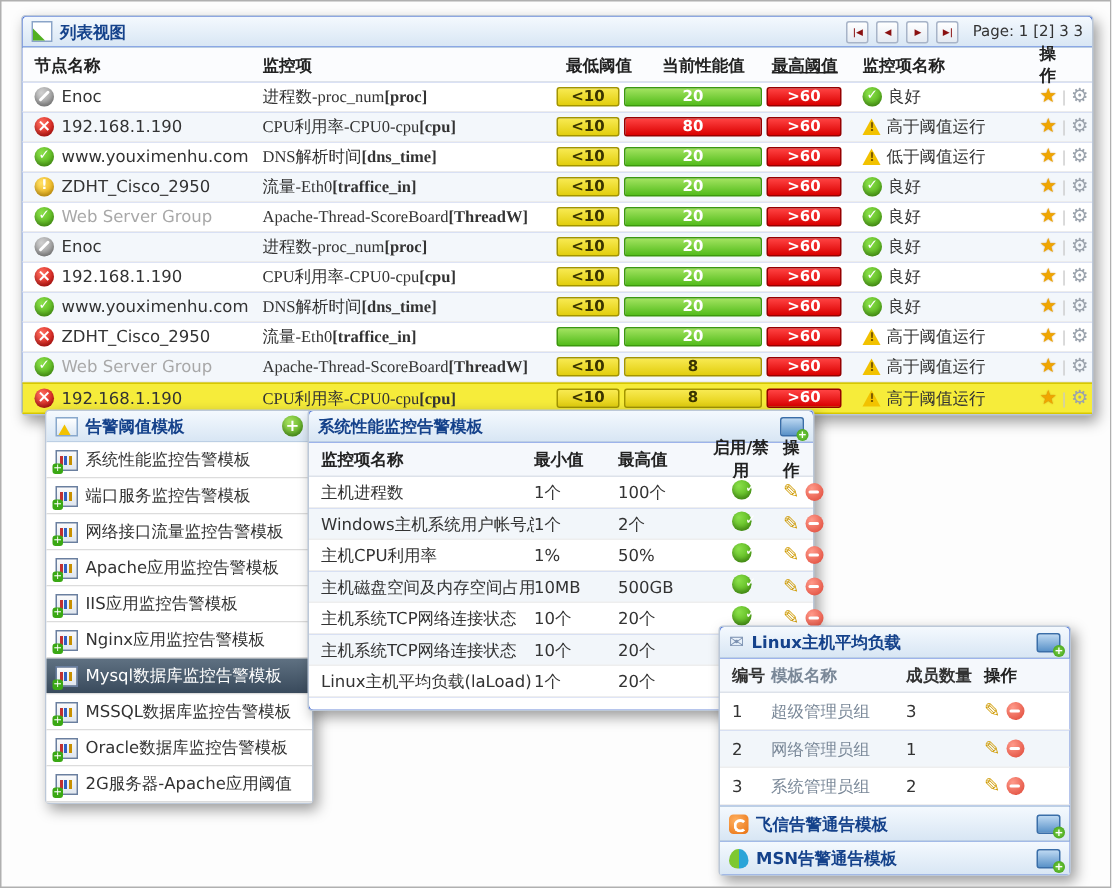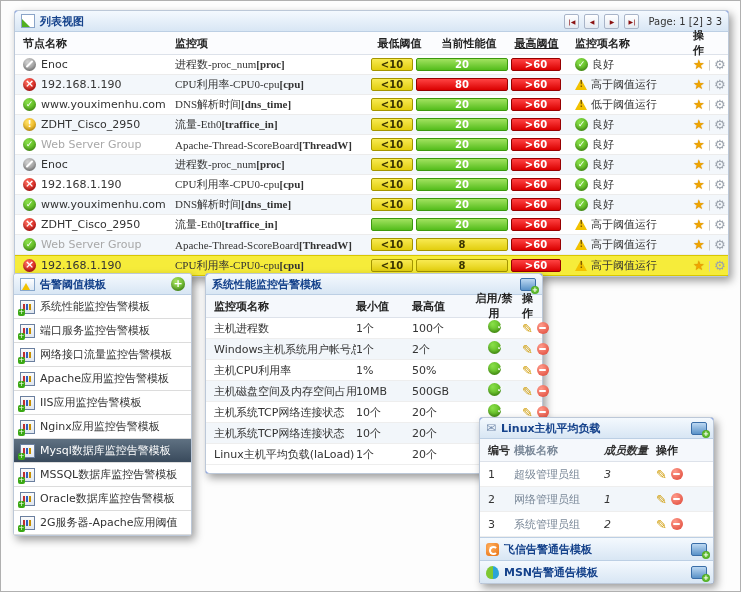--- a/index.html
+++ b/index.html
@@ -64,21 +64,21 @@
     background:linear-gradient(90deg,#c03030 0 2px,transparent 2px 3px,#3060c0 3px 5px,transparent 5px 6px,#c89000 6px 8px);}
   .ic-tpl::after{content:"+";position:absolute;left:-3px;bottom:-3px;width:7px;height:7px;background:#3aa814;color:#fff;font-size:7px;line-height:7px;text-align:center;border-radius:2px;}
   .ic-grip{width:12px;height:9px;background:repeating-linear-gradient(#c4cedb 0 1px,transparent 1px 4px);flex:none;}
   .ic-mail::after{content:"✉";font-size:12px;color:#7a90b0;}
   .chk{width:13px;height:13px;border-radius:50%;background:radial-gradient(circle at 35% 30%,#8ae04a,#48a60d);position:relative;display:inline-block;cursor:pointer;box-shadow:inset 0 -2px 3px rgba(0,0,0,.25);}
   .chk::after{content:"✓";position:absolute;width:13px;text-align:center;font-size:9px;line-height:13px;color:#fff;font-weight:bold;}
   .ic-pencil{cursor:pointer;} .ic-pencil::after{content:"✎";font-size:13px;color:#cf9a00;}
   .ic-minus{width:12px;height:12px;border-radius:50%;background:radial-gradient(circle at 35% 30%,#ff9a8a,#dd4434);position:relative;display:inline-block;cursor:pointer;}
   .ic-minus::after{content:"";position:absolute;left:2.5px;top:5px;width:7px;height:2px;background:#fff;border-radius:1px;}
   
-  #tplpanel{left:12px;top:272px;width:177px;background:#fbfbfb;}
+  #tplpanel{left:29px;top:272px;width:177px;background:#fbfbfb;}
   .titem{display:flex;align-items:center;gap:5px;height:23px;padding:0 6px;background:#fff;border-bottom:1px solid #dcdcdc;font-size:11px;color:#333;cursor:pointer;}
   .titem.it-yes{background:linear-gradient(#5f7182,#394a5c);color:#fff;}
   .pfooter{height:20px;display:flex;align-items:center;gap:5px;padding:0 6px;background:linear-gradient(#f4f9fe,#d8e6f4);
     border-top:1px solid #bccfe4;color:#15428b;font-size:11px;font-weight:bold;border-radius:0 0 3px 3px;}
   
   #perfpanel{left:204px;top:272px;width:336px;z-index:1;}
   .phead2{display:flex;align-items:center;height:22px;background:#f5f8fc;border-bottom:1px solid #dde2ea;font-size:11px;font-weight:bold;color:#222;}
   .prow{display:flex;align-items:center;height:20px;font-size:11px;color:#333;border-bottom:1px solid #eeeeee;background:#fff;}
   .prows .prow:nth-child(even){background:#f2f6fa;}
   .p-name{width:142px;flex:none;padding-left:8px;white-space:nowrap;overflow:hidden;}
@@ -86,21 +86,21 @@
   .p-en{width:48px;flex:none;text-align:center;}
   .p-ops{flex:1;display:flex;align-items:center;gap:4px;padding-left:4px;}
   .perf-pad{height:8px;background:#fff;border-radius:0 0 3px 3px;}
   
   #emailpanel{left:478px;top:416px;width:233px;z-index:2;}
   .ehead{display:flex;align-items:center;height:22px;background:#f5f8fc;border-bottom:1px solid #dde2ea;font-size:11px;font-weight:bold;color:#222;}
   .erow{display:flex;align-items:center;height:24px;font-size:11px;border-bottom:1px solid #eeeeee;background:#fff;}
   .erows .erow:nth-child(even){background:#f2f6fa;}
   .e-num{width:26px;flex:none;padding-left:8px;color:#333;}
   .e-name{width:90px;flex:none;color:#7a8898;}
-  .e-count{width:52px;flex:none;color:#333;font-style:italic;}
+  .e-count{width:52px;flex:none;color:#333;}
   .e-ops{flex:1;display:flex;align-items:center;gap:4px;}
   .ebar{height:22px;display:flex;align-items:center;gap:5px;padding:0 6px;background:linear-gradient(#f4f9fe,#d8e6f4);
     border-top:1px solid #bccfe4;color:#15428b;font-size:11px;font-weight:bold;cursor:pointer;}
   .bic-fetion{width:13px;height:13px;border-radius:3px;background:radial-gradient(circle at 35% 30%,#ffb060,#e87010);position:relative;flex:none;}
   .bic-fetion::after{content:"";position:absolute;left:3px;top:3px;width:5px;height:5px;border:2px solid #fff;border-radius:50%;border-right-color:transparent;}
   .bic-msn{width:13px;height:13px;border-radius:50% 50% 45% 45%/60% 60% 40% 40%;background:linear-gradient(90deg,#7ec832 50%,#2aa4d8 50%);flex:none;}
 </style>
 </head>
 <body>
 

